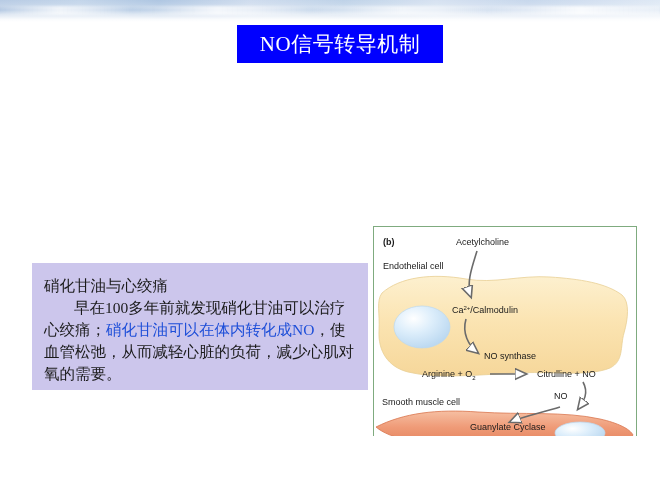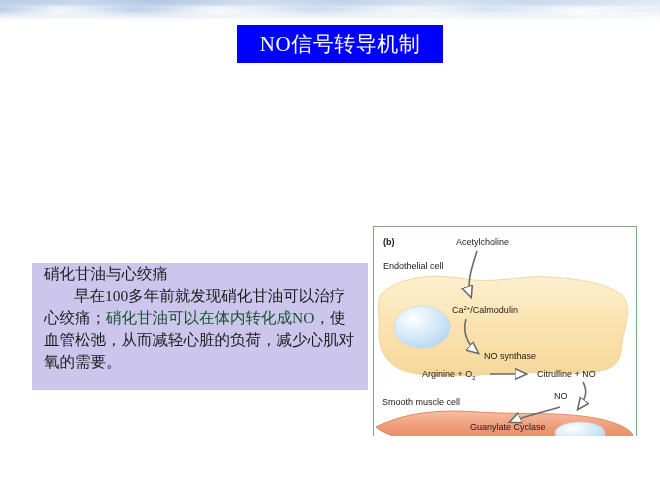--- a/index.html
+++ b/index.html
@@ -122,36 +122,36 @@
 
   
   .callout {
     position: absolute;
     left: 32px;
     top: 263px;
     width: 336px;
     height: 127px;
     background: #ccc6ec;
     box-sizing: border-box;
-    padding: 0 10px 8px 12px;
+    padding: 12px 10px 8px 12px;
   }
   .callout-title {
     font-size: 15.5px;
     line-height: 22px;
     color: #1a1a1a;
     font-family: "Liberation Serif", "DejaVu Serif", serif;
   }
   .callout-body {
     font-size: 15.5px;
     line-height: 22px;
     color: #1a1a1a;
     font-family: "Liberation Serif", "DejaVu Serif", serif;
   }
   .callout-body .indent { display: inline-block; width: 30px; }
-  .hl { color: #14532d; margin-top: 20px; }
+  .hl { color: #1d4ed8; margin-top: 20px; }
 
   
   .figure {
     position: absolute;
     left: 373px;
     top: 226px;
     width: 264px;
     height: 233px;
     border: 1.5px solid #7fab7f;
     background: #ffffff;

